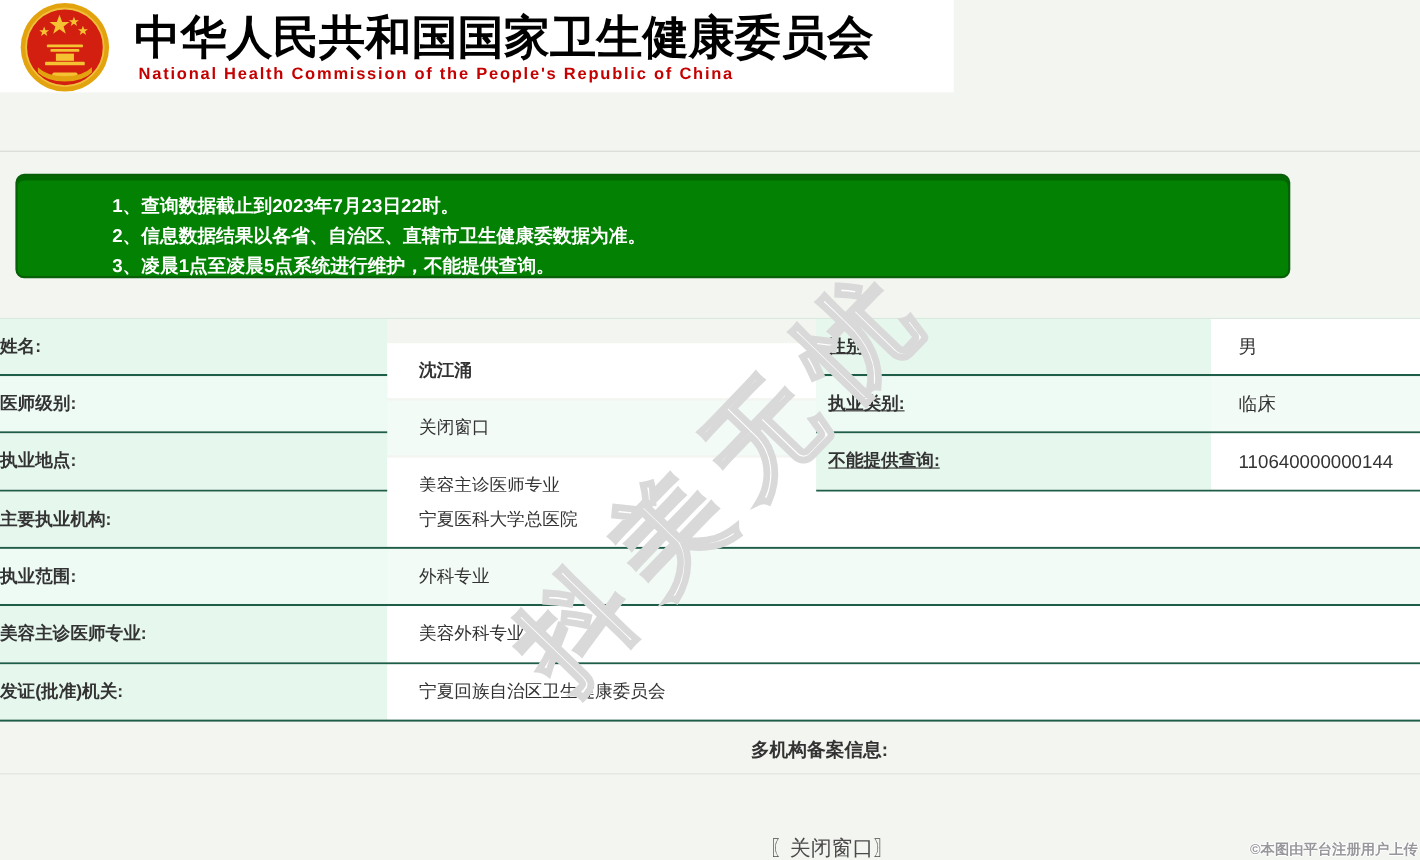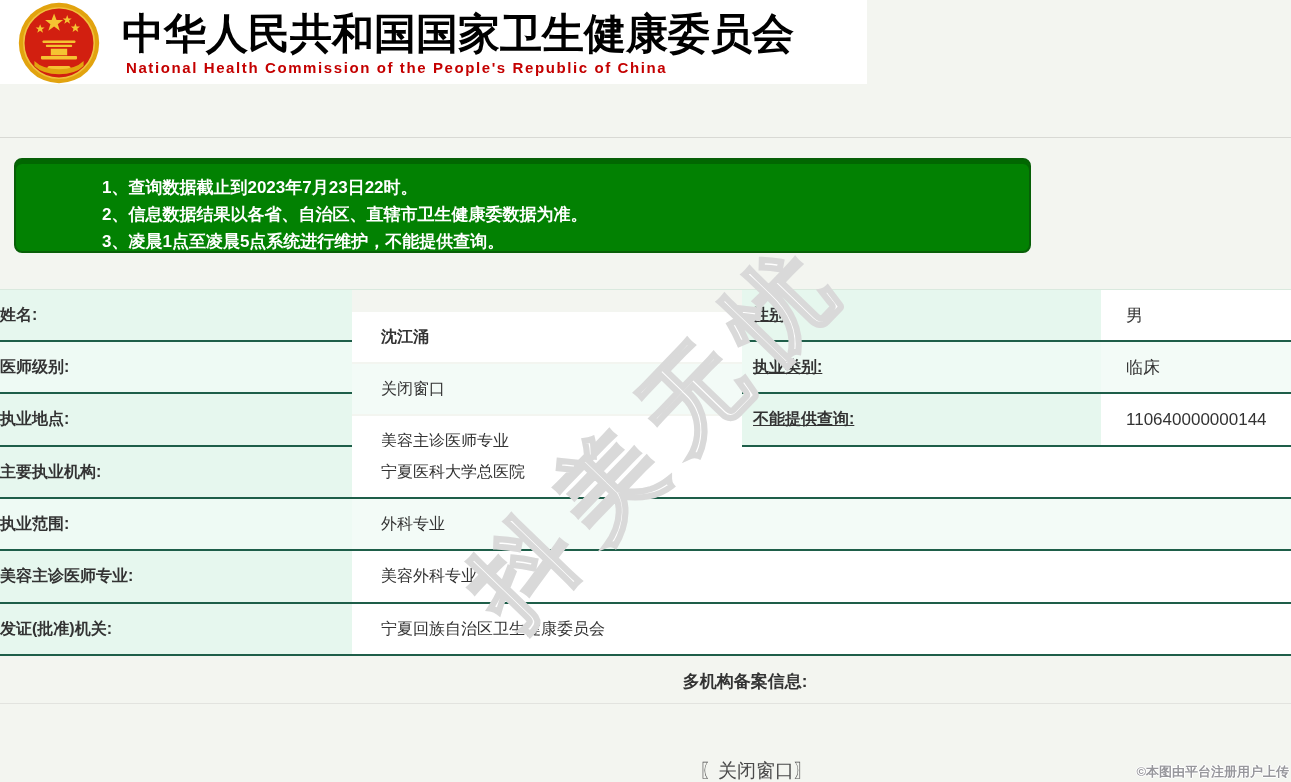--- a/index.html
+++ b/index.html
@@ -25,21 +25,21 @@
     position:absolute; left:126px; top:59px;
     font-size:15px; font-weight:700; color:#c40000; letter-spacing:1.6px;
     white-space:nowrap;
   }
   .top-divider {
     position:absolute; left:0; top:137px; width:1291px; height:1px;
     background:#d8d9d4;
   }
   
   .notice-box {
-    position:absolute; left:14px; top:158px; width:1017px; height:95px;
+    position:absolute; left:14px; top:158px; width:1159px; height:95px;
     background:#028102;
     border:2px solid #075f07;
     border-radius:8px;
     box-shadow: inset 0 4px 0 rgba(0,70,0,.45);
     padding:14px 0 0 86px;
   }
   .notice-line {
     color:#ffffff; font-size:17px; line-height:27px; font-weight:600;
     white-space:nowrap;
   }

